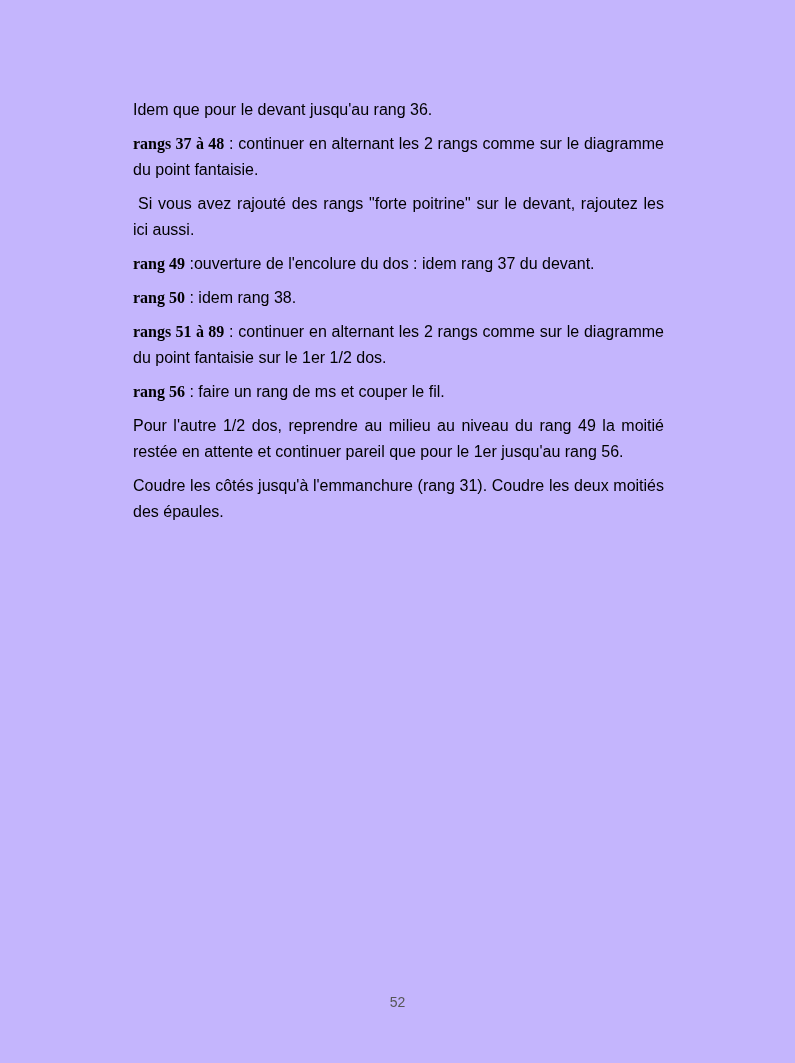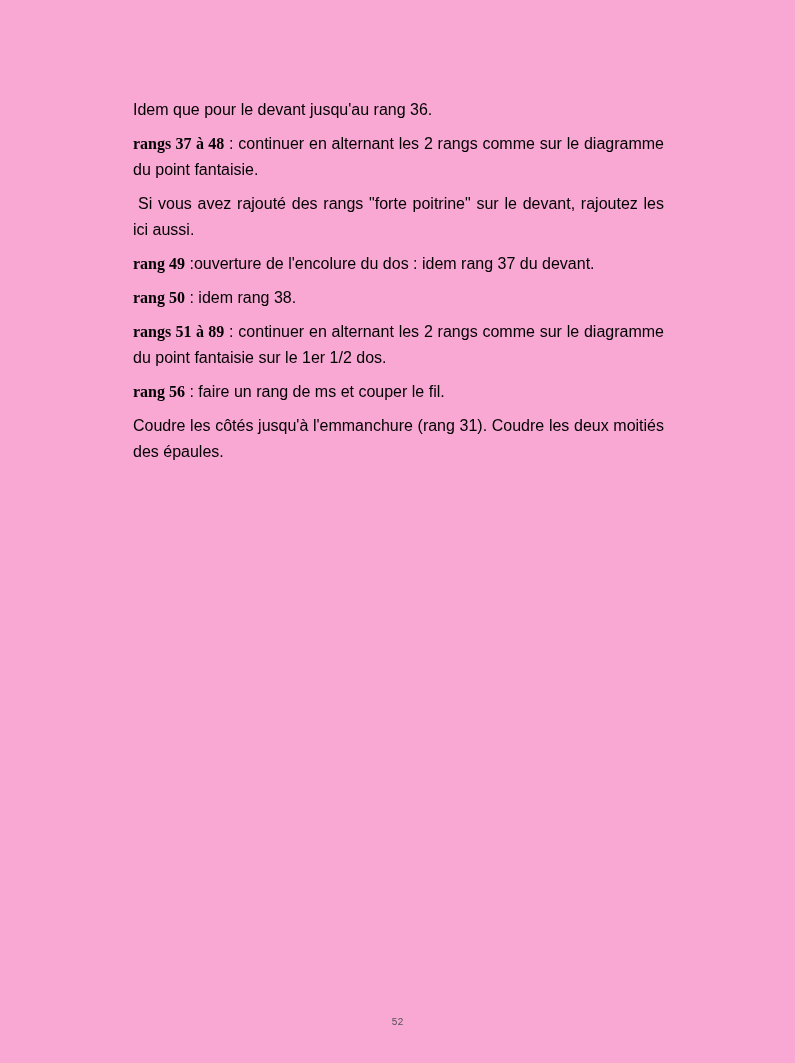--- a/index.html
+++ b/index.html
@@ -4,21 +4,21 @@
 <style>
   html, body {
     margin: 0;
     padding: 0;
     background: #ffffff;
   }
   .page {
     position: relative;
     width: 795px;
     height: 1063px;
-    background: #f9a8d4;
+    background: #c4b5fd;
     font-family: "Liberation Sans", sans-serif;
     color: #000000;
     overflow: hidden;
   }
   .content {
     position: absolute;
     left: 133px;
     top: 97px;
     width: 531px;
   }
@@ -33,24 +33,24 @@
     font-weight: bold;
     font-family: Liberation Serif, serif;
   }
   .content p.indent {
     text-indent: 5px;
   }
   .page-number {
     position: absolute;
     left: 0;
     right: 0;
-    top: 1017px;
+    top: 994px;
     text-align: center;
-    font-family: Liberation Mono, monospace;
-    font-size: 10px;
+    font-family: Liberation Sans, sans-serif;
+    font-size: 14px;
     color: #555555;
   }
 </style>
 </head>
 <body>
 
 <div class="page">
   <div class="content">
 
     <p><span class="lead"></span><span>Idem que pour le devant jusqu'au rang 36.</span></p>
@@ -60,20 +60,21 @@
     <p class="indent"><span class="lead"></span><span>Si vous avez rajouté des rangs "forte poitrine" sur le devant, rajoutez les ici aussi.</span></p>
 
     <p><span class="lead">rang 49</span><span> :ouverture de l'encolure du dos : idem rang 37 du devant.</span></p>
 
     <p><span class="lead">rang 50</span><span> : idem rang 38.</span></p>
 
     <p><span class="lead">rangs 51 à 89</span><span> : continuer en alternant les 2 rangs comme sur le diagramme du point fantaisie sur le 1er 1/2 dos.</span></p>
 
     <p><span class="lead">rang 56</span><span> : faire un rang de ms et couper le fil.</span></p>
 
+    <p><span class="lead"></span><span>Pour l'autre 1/2 dos, reprendre au milieu au niveau du rang 49 la moitié restée en attente et continuer pareil que pour le 1er jusqu'au rang 56.</span></p>
 
 
     <p><span class="lead"></span><span>Coudre les côtés jusqu'à l'emmanchure (rang 31). Coudre les deux moitiés des épaules.</span></p>
 
 
   </div>
 
   <div class="page-number">52</div>
 </div>
 

